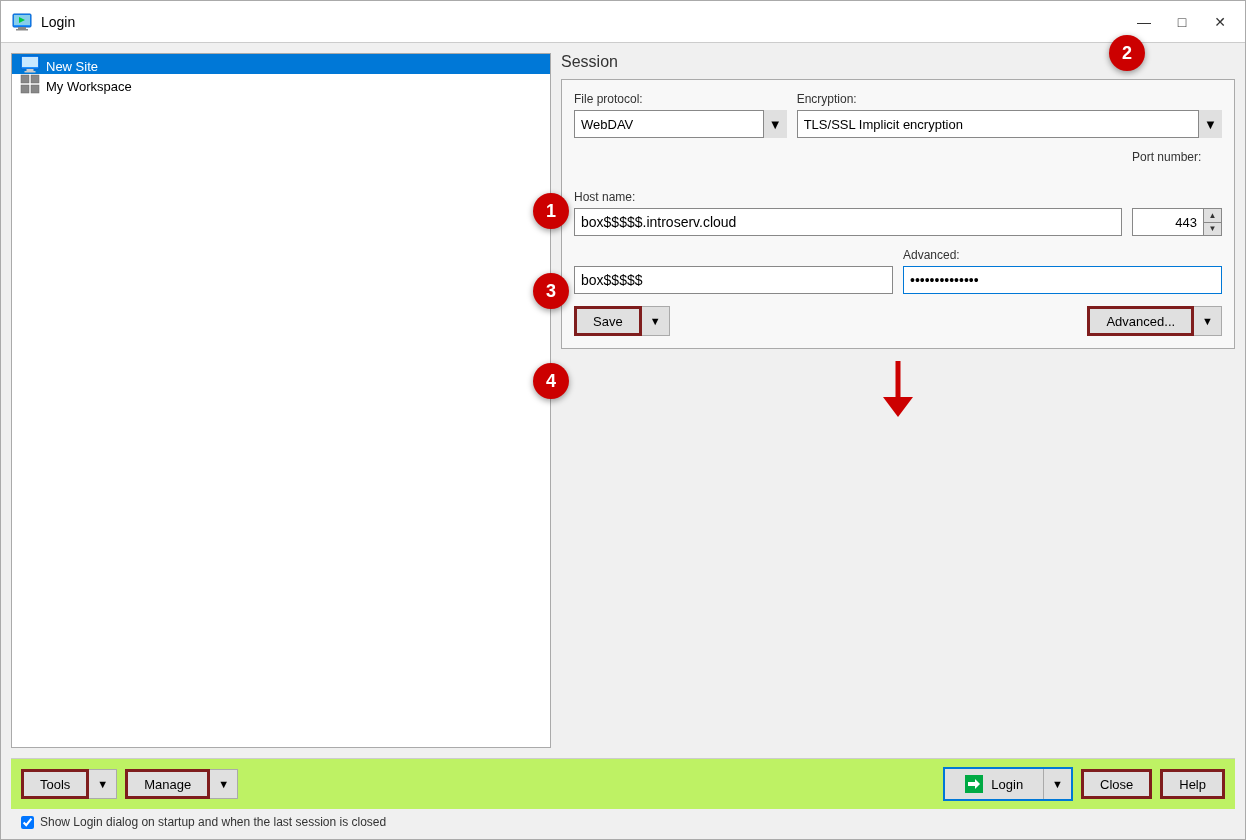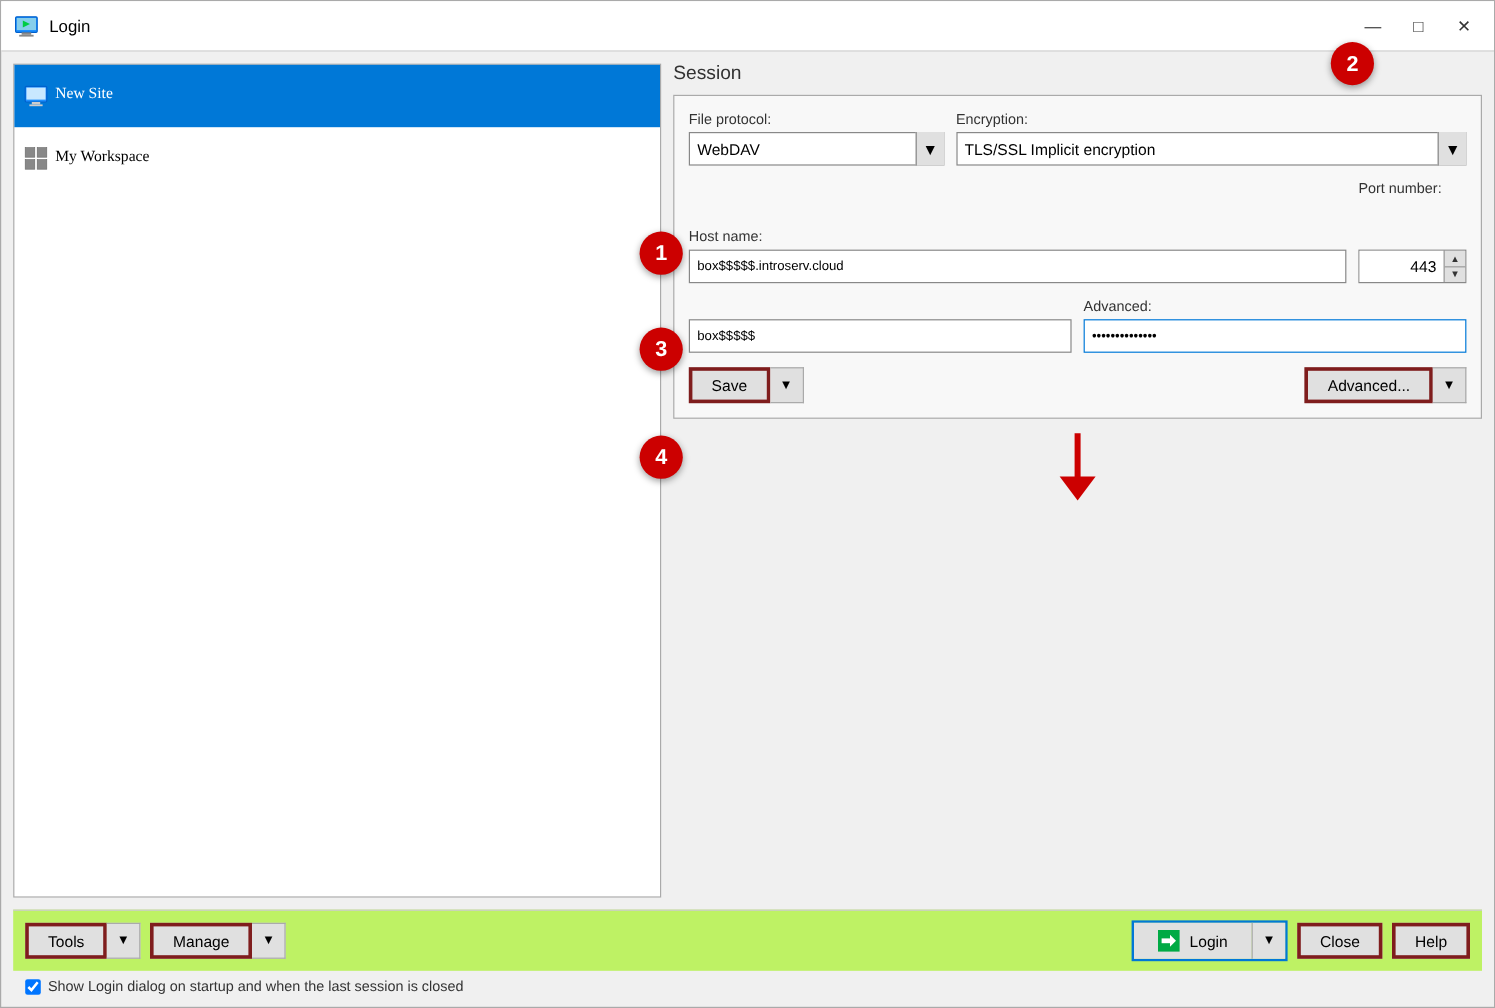--- a/index.html
+++ b/index.html
@@ -67,25 +67,24 @@
 
     
     .site-list-panel {
       width: 540px;
       background: #fff;
       border: 1px solid #aaa;
       flex-shrink: 0;
     }
     .site-list-item {
       display: flex;
-      align-items: flex-start;
-      padding: 16px 8px;
+      align-items: flex-end;
+      padding: 0 8px;
       cursor: pointer;
       gap: 6px;
-      font-family: Liberation Serif, serif;
     }
     .site-list-item.selected {
       background: #0078d7;
       color: #fff;
     }
     .site-icon {
       width: 20px;
       height: 20px;
       flex-shrink: 0;
     }
@@ -123,21 +122,21 @@
     .form-group.flex1 { flex: 1; }
     .form-group.flex2 { flex: 2; }
     .form-label {
       font-size: 12px;
       color: #333;
     }
     .form-input {
       border: 1px solid #888;
       background: #fff;
       padding: 4px 6px;
-      font-size: 11px;
+      font-size: 14px;
       height: 28px;
       outline: none;
     }
     .form-input.active-border {
       border-color: #0078d7;
     }
     .select-wrap {
       position: relative;
       display: flex;
     }

